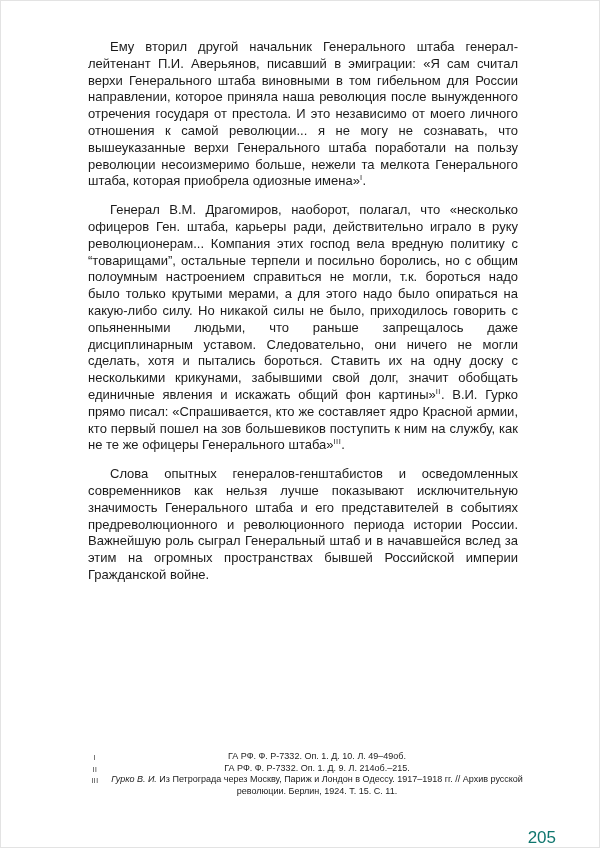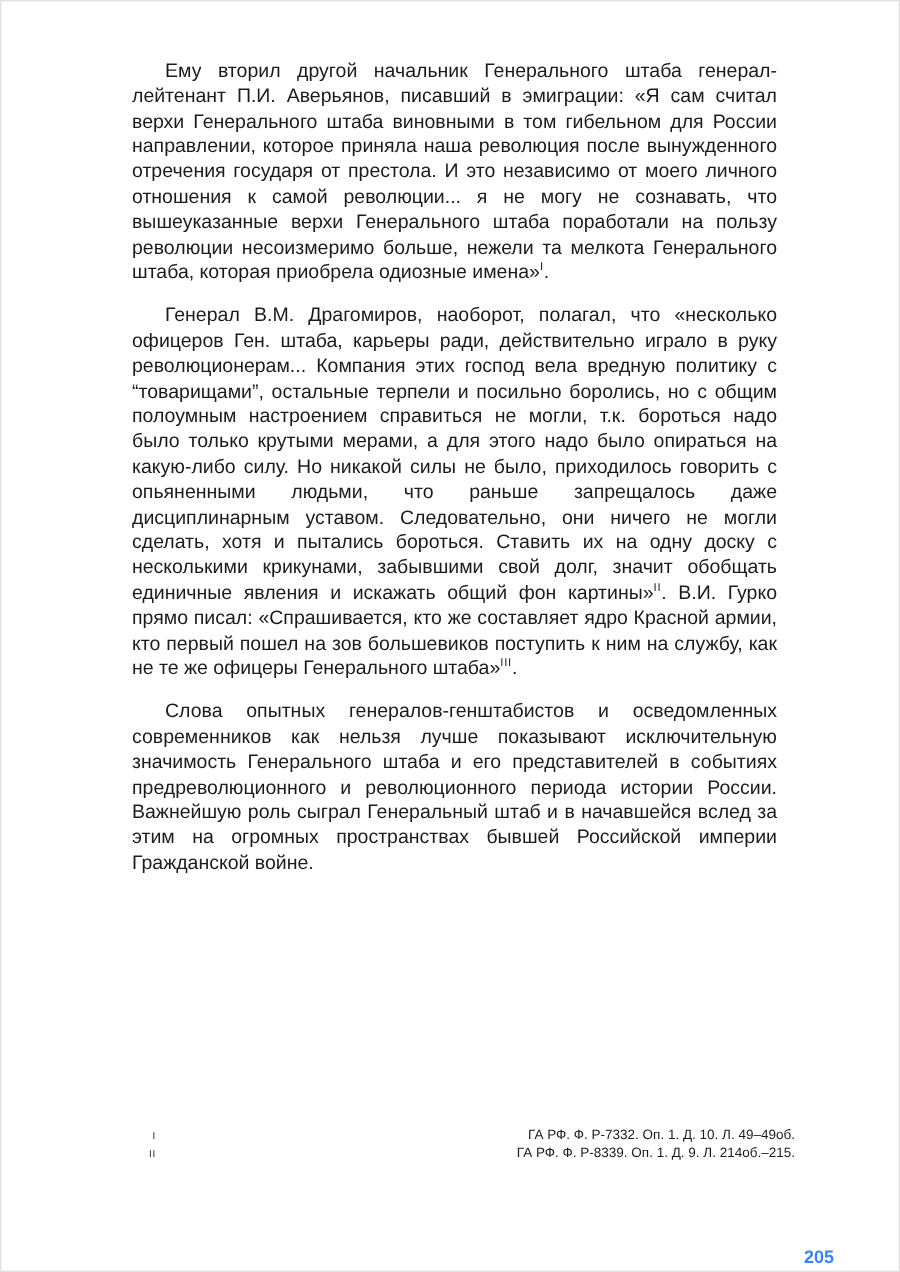--- a/index.html
+++ b/index.html
@@ -40,21 +40,21 @@
     vertical-align: super;
     letter-spacing: 0.5px;
   }
   .footnotes {
     position: absolute;
     left: 75px;
     top: 750px;
     width: 454px;
     font-size: 9px;
     line-height: 11.6px;
-    text-align: right;
+    text-align: center;
   }
   .footnote {
     display: flex;
     align-items: flex-start;
   }
   .fn-marker {
     flex: 0 0 28px;
     box-sizing: border-box;
     padding-left: 10px;
     font-size: 6.5px;
@@ -65,39 +65,42 @@
   .fn-text {
     flex: 1 1 auto;
   }
   .italic {
     font-style: italic;
   }
   .page-number {
     position: absolute;
     top: 828px;
     right: 43px;
-    font-size: 12px;
+    font-size: 17px;
     line-height: 18px;
-    color: #3b82f6;
-    font-weight: bold;
+    color: #0f766e;
   }
 </style>
 </head>
 <body>
 
 <div class="page">
   <div class="body-text" id="body-text">
       <p class="paragraph"><span>Ему вторил другой начальник Генерального штаба генерал-лейтенант П.И. Аверьянов, писавший в эмиграции: «Я сам считал верхи Генерального штаба виновными в том гибельном для России направлении, которое приняла наша революция после вынужденного отречения государя от престола. И это независимо от моего личного отношения к самой революции... я не могу не сознавать, что вышеуказанные верхи Генерального штаба поработали на пользу революции несоизмеримо больше, нежели та мелкота Генерального штаба, которая приобрела одиозные имена»</span><sup class="fn-ref">I</sup><span>.</span></p>
       <p class="paragraph"><span>Генерал В.М. Драгомиров, наоборот, полагал, что «несколько офицеров Ген. штаба, карьеры ради, действительно играло в руку революционерам... Компания этих господ вела вредную политику с “товарищами”, остальные терпели и посильно боролись, но с общим полоумным настроением справиться не могли, т.к. бороться надо было только крутыми мерами, а для этого надо было опираться на какую-либо силу. Но никакой силы не было, приходилось говорить с опьяненными людьми, что раньше запрещалось даже дисциплинарным уставом. Следовательно, они ничего не могли сделать, хотя и пытались бороться. Ставить их на одну доску с несколькими крикунами, забывшими свой долг, значит обобщать единичные явления и искажать общий фон картины»</span><sup class="fn-ref">II</sup><span>. В.И. Гурко прямо писал: «Спрашивается, кто же составляет ядро Красной армии, кто первый пошел на зов большевиков поступить к ним на службу, как не те же офицеры Генерального штаба»</span><sup class="fn-ref">III</sup><span>.</span></p>
       <p class="paragraph"><span>Слова опытных генералов-генштабистов и осведомленных современников как нельзя лучше показывают исключительную значимость Генерального штаба и его представителей в событиях предреволюционного и революционного периода истории России. Важнейшую роль сыграл Генеральный штаб и в начавшейся вслед за этим на огромных пространствах бывшей Российской империи Гражданской войне.</span></p>
     </div>
   <div class="footnotes" id="footnotes">
       <div class="footnote">
         <span class="fn-marker">I</span>
         <span class="fn-text"><span>ГА РФ. Ф. Р-7332. Оп. 1. Д. 10. Л. 49–49об.</span></span>
       </div>
       <div class="footnote">
         <span class="fn-marker">II</span>
-        <span class="fn-text"><span>ГА РФ. Ф. Р-8339. Оп. 1. Д. 9. Л. 214об.–215.</span></span>
+        <span class="fn-text"><span>ГА РФ. Ф. Р-7332. Оп. 1. Д. 9. Л. 214об.–215.</span></span>
+      </div>
+      <div class="footnote">
+        <span class="fn-marker">III</span>
+        <span class="fn-text"><span class="italic">Гурко В. И.</span><span> Из Петрограда через Москву, Париж и Лондон в Одессу. 1917–1918 гг. // Архив русской революции. Берлин, 1924. Т. 15. С. 11.</span></span>
       </div>
     </div>
   <div class="page-number">205</div>
 </div>
 
 </body></html>

